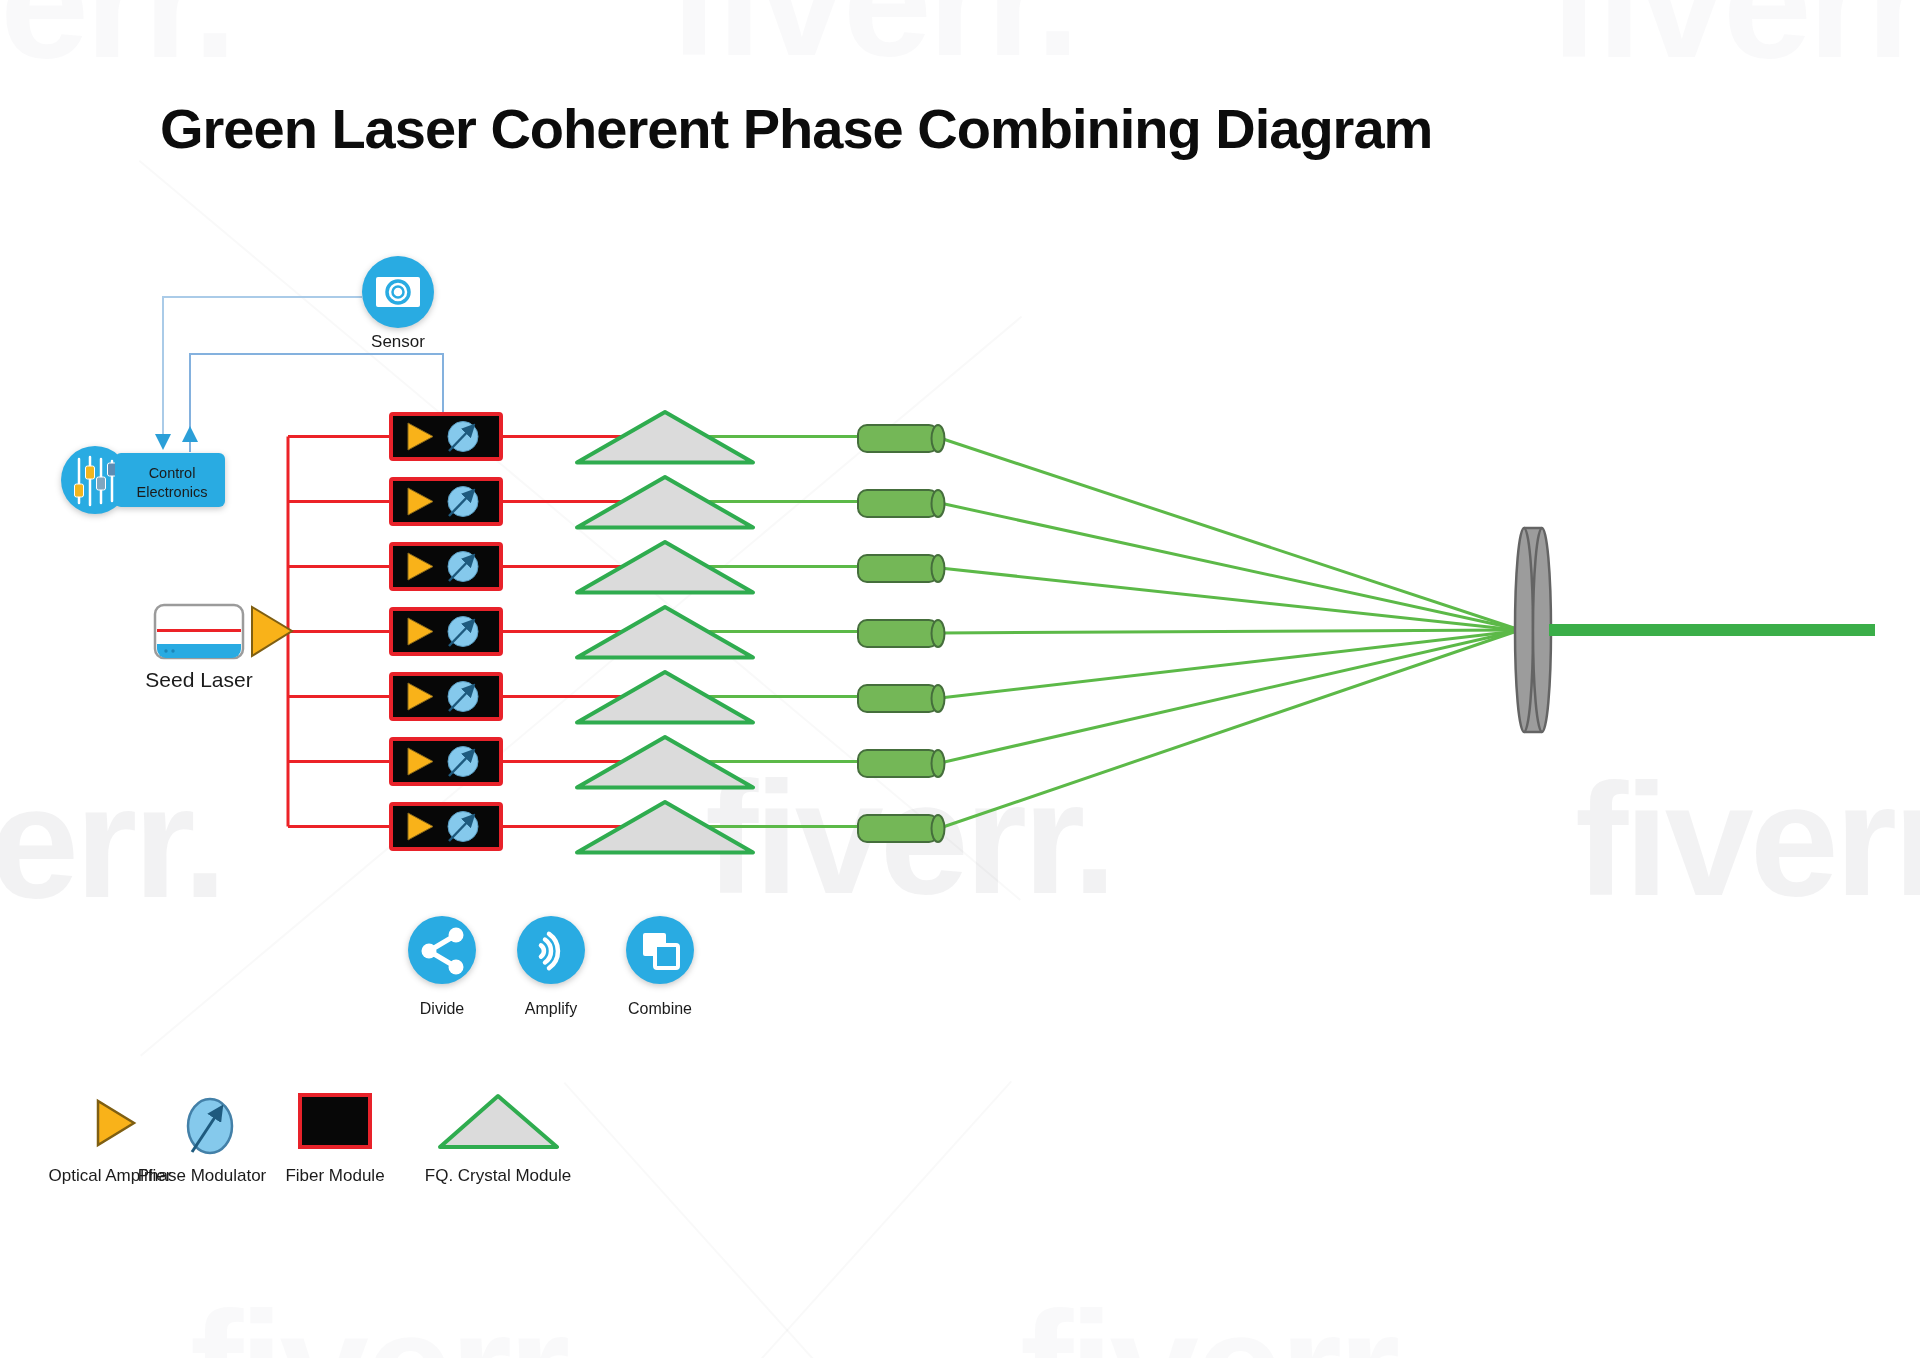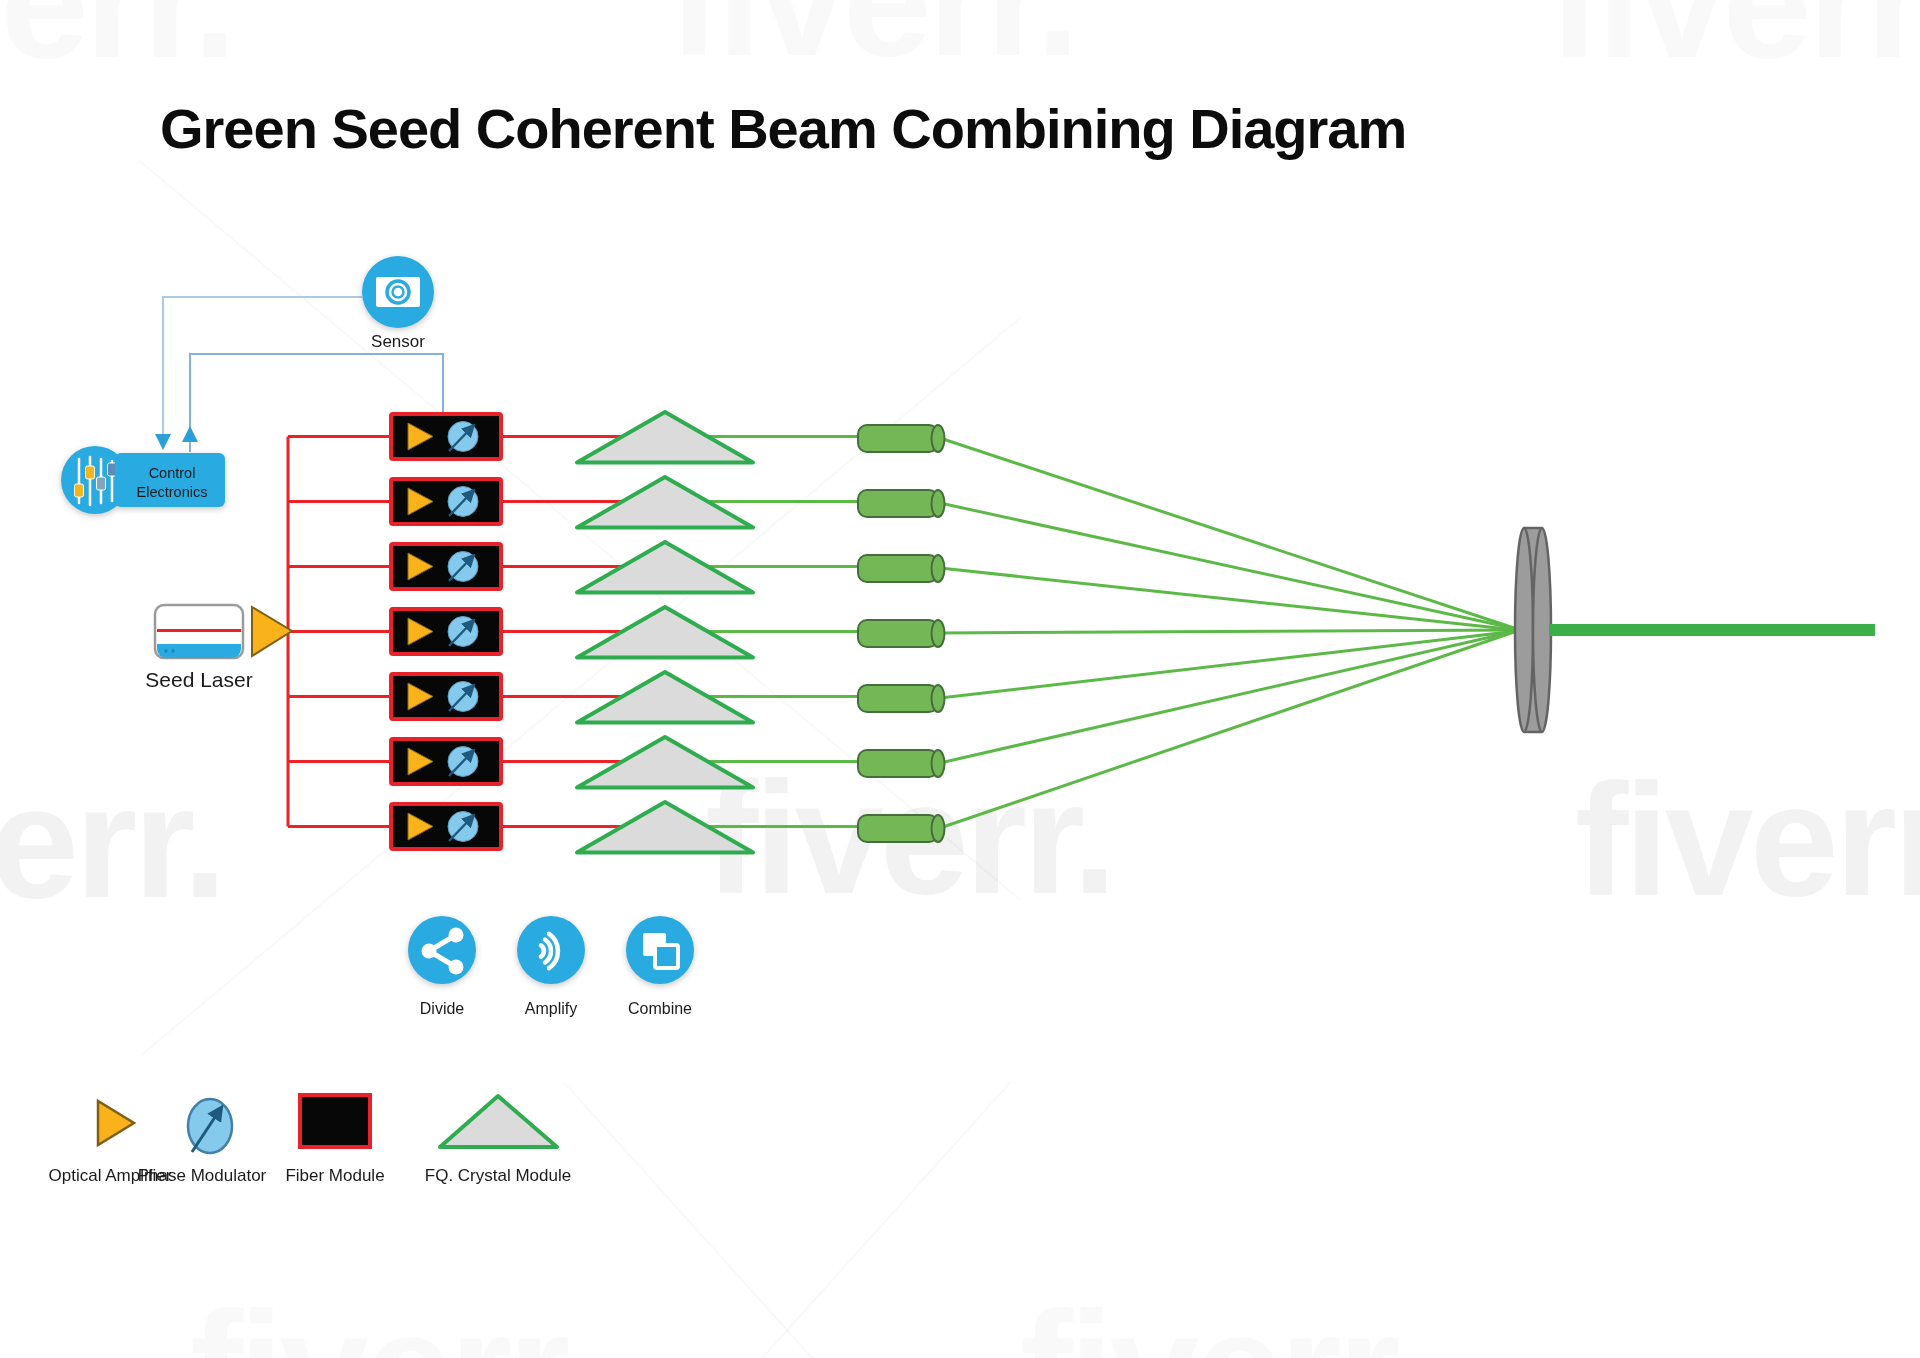--- a/index.html
+++ b/index.html
@@ -36,21 +36,21 @@
   <div class="wm" style="left:705px;top:758px;">fiverr.</div>
   <div class="wm" style="left:1575px;top:760px;">fiverr.</div>
   <div class="wm faint" style="left:190px;top:1288px;">fiverr.</div>
   <div class="wm faint" style="left:1020px;top:1288px;">fiverr.</div>
 
   <div class="diag" style="left:140px;top:160px;width:1150px;transform:rotate(40deg);"></div>
   <div class="diag" style="left:140px;top:1055px;width:1150px;transform:rotate(-40deg);"></div>
   <div class="diag" style="left:565px;top:1082px;width:640px;transform:rotate(48deg);"></div>
   <div class="diag" style="left:1012px;top:1082px;width:640px;transform:rotate(132deg);"></div>
 
-  <div class="title">Green Seed Coherent Beam Combining Diagram</div>
+  <div class="title">Green Laser Coherent Phase Combining Diagram</div>
 
   <svg width="1920" height="1358" viewBox="0 0 1920 1358">
     <defs>
       <marker id="ah-dark" viewBox="0 0 10 10" refX="7.5" refY="5" markerWidth="5.5" markerHeight="5.5" orient="auto-start-reverse">
         <path d="M0,0 L10,5 L0,10 z" fill="#1E5A7E"></path>
       </marker>
 
       <g id="beam-row">
         <line x1="288" y1="436.5" x2="393" y2="436.5" stroke="#EC2227" stroke-width="3"></line>
         <line x1="499" y1="436.5" x2="648" y2="436.5" stroke="#EC2227" stroke-width="3"></line>

